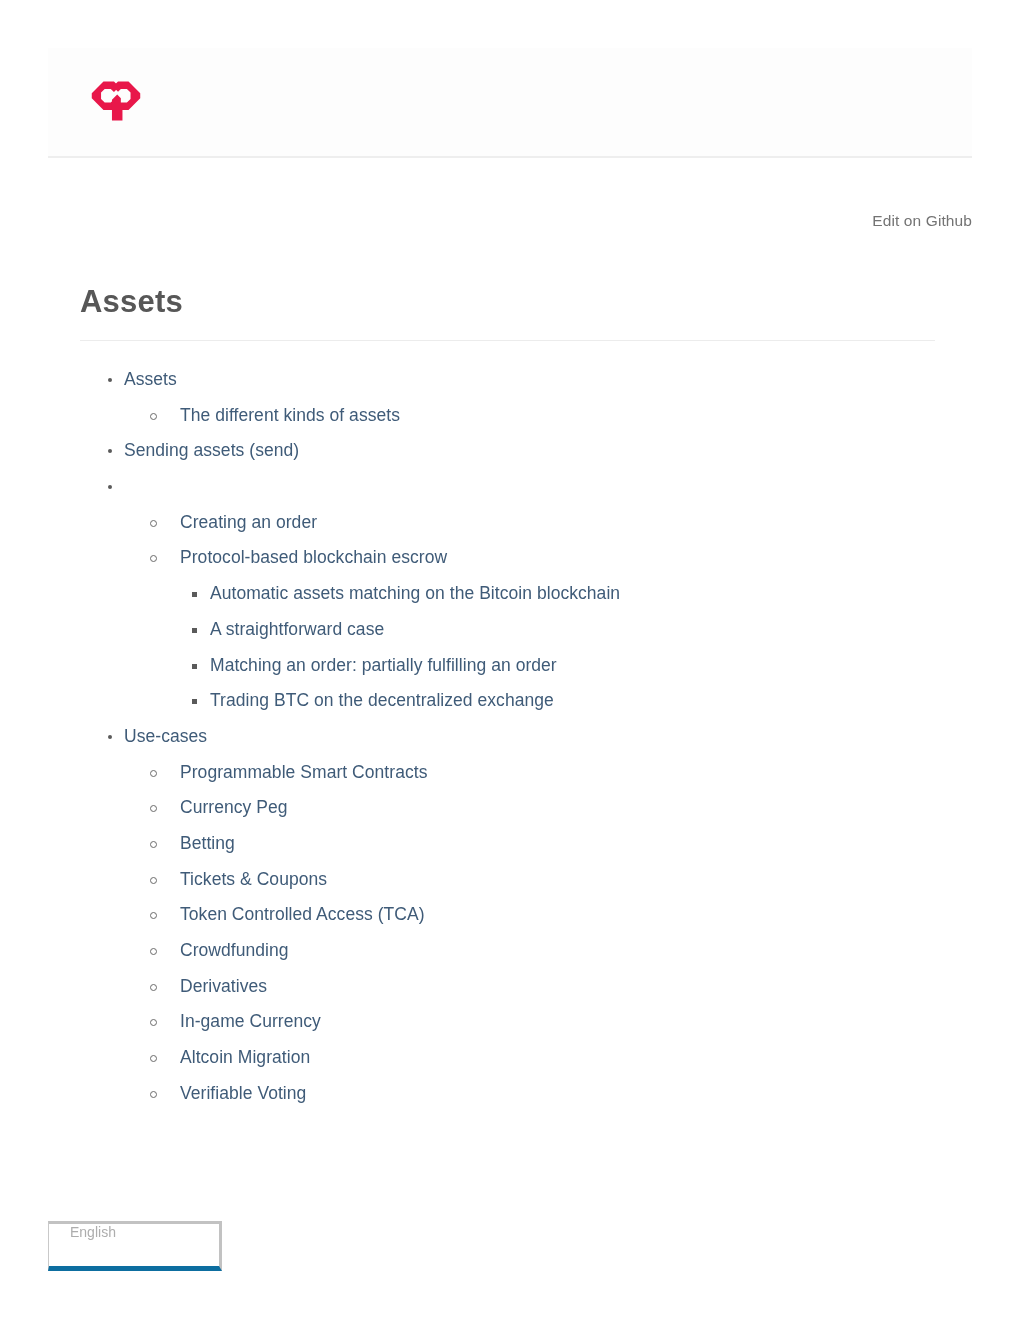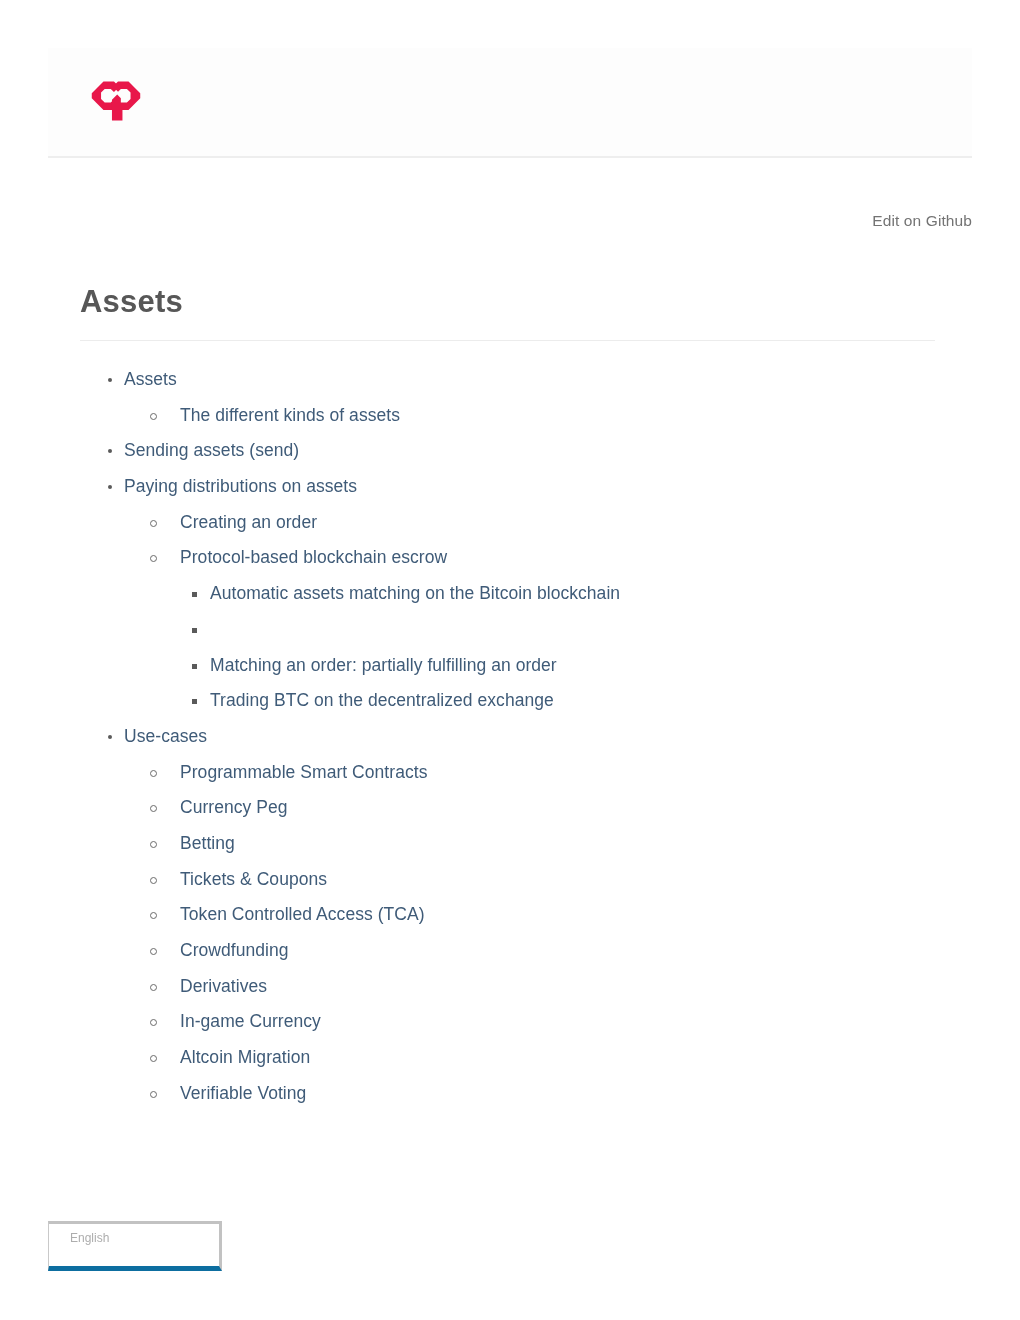--- a/index.html
+++ b/index.html
@@ -155,22 +155,22 @@
     background: #ffffff;
     border: 1px solid #c9c9c9;
     border-top: 3px solid #c2c2c2;
     border-right: 3px solid #c2c2c2;
     border-bottom: 5px solid #0d6ea0;
     box-sizing: border-box;
   }
   .lang-select-label {
     position: absolute;
     left: 21px;
-    top: 7px;
-    font-size: 12px;
+    top: 0;
+    font-size: 14px;
     color: #adadad;
     font-family: "Liberation Sans", sans-serif;
   }
 </style>
 </head>
 <body>
 
 <div class="site-header">
   <svg class="brand-logo" viewBox="0 0 64 52">
     <path fill="#e8174a" d="M16.5 2 L29.5 2 L36 8.5 L29.5 15 L25.5 11 L18 11 L13.5 15.5 L13.5 23.5 L18 28 L25.5 28 L29.5 24 L36 30.5 L29.5 37 L16.5 37 L2 22.5 L2 16.5 Z"></path>
@@ -205,21 +205,20 @@
       </li>
       <li>
         <div class="row">
           <span class="bullet"></span>
           <a class="toc-link" href="#">Sending assets (send)</a>
         </div>
       </li>
       <li>
         <div class="row">
           <span class="bullet"></span>
-          <a class="toc-link" href="#">Paying distributions on assets</a>
         </div>
       </li>
       <li>
         <ul class="lvl2">
           <li>
             <div class="row">
               <span class="bullet"></span>
               <a class="toc-link" href="#">Creating an order</a>
             </div>
           </li>
@@ -231,20 +230,21 @@
             <ul class="lvl3">
               <li>
                 <div class="row">
                   <span class="bullet"></span>
                   <a class="toc-link" href="#">Automatic assets matching on the Bitcoin blockchain</a>
                 </div>
               </li>
               <li>
                 <div class="row">
                   <span class="bullet"></span>
+                  <a class="toc-link" href="#">A straightforward case</a>
                 </div>
               </li>
               <li>
                 <div class="row">
                   <span class="bullet"></span>
                   <a class="toc-link" href="#">Matching an order: partially fulfilling an order</a>
                 </div>
               </li>
               <li>
                 <div class="row">

